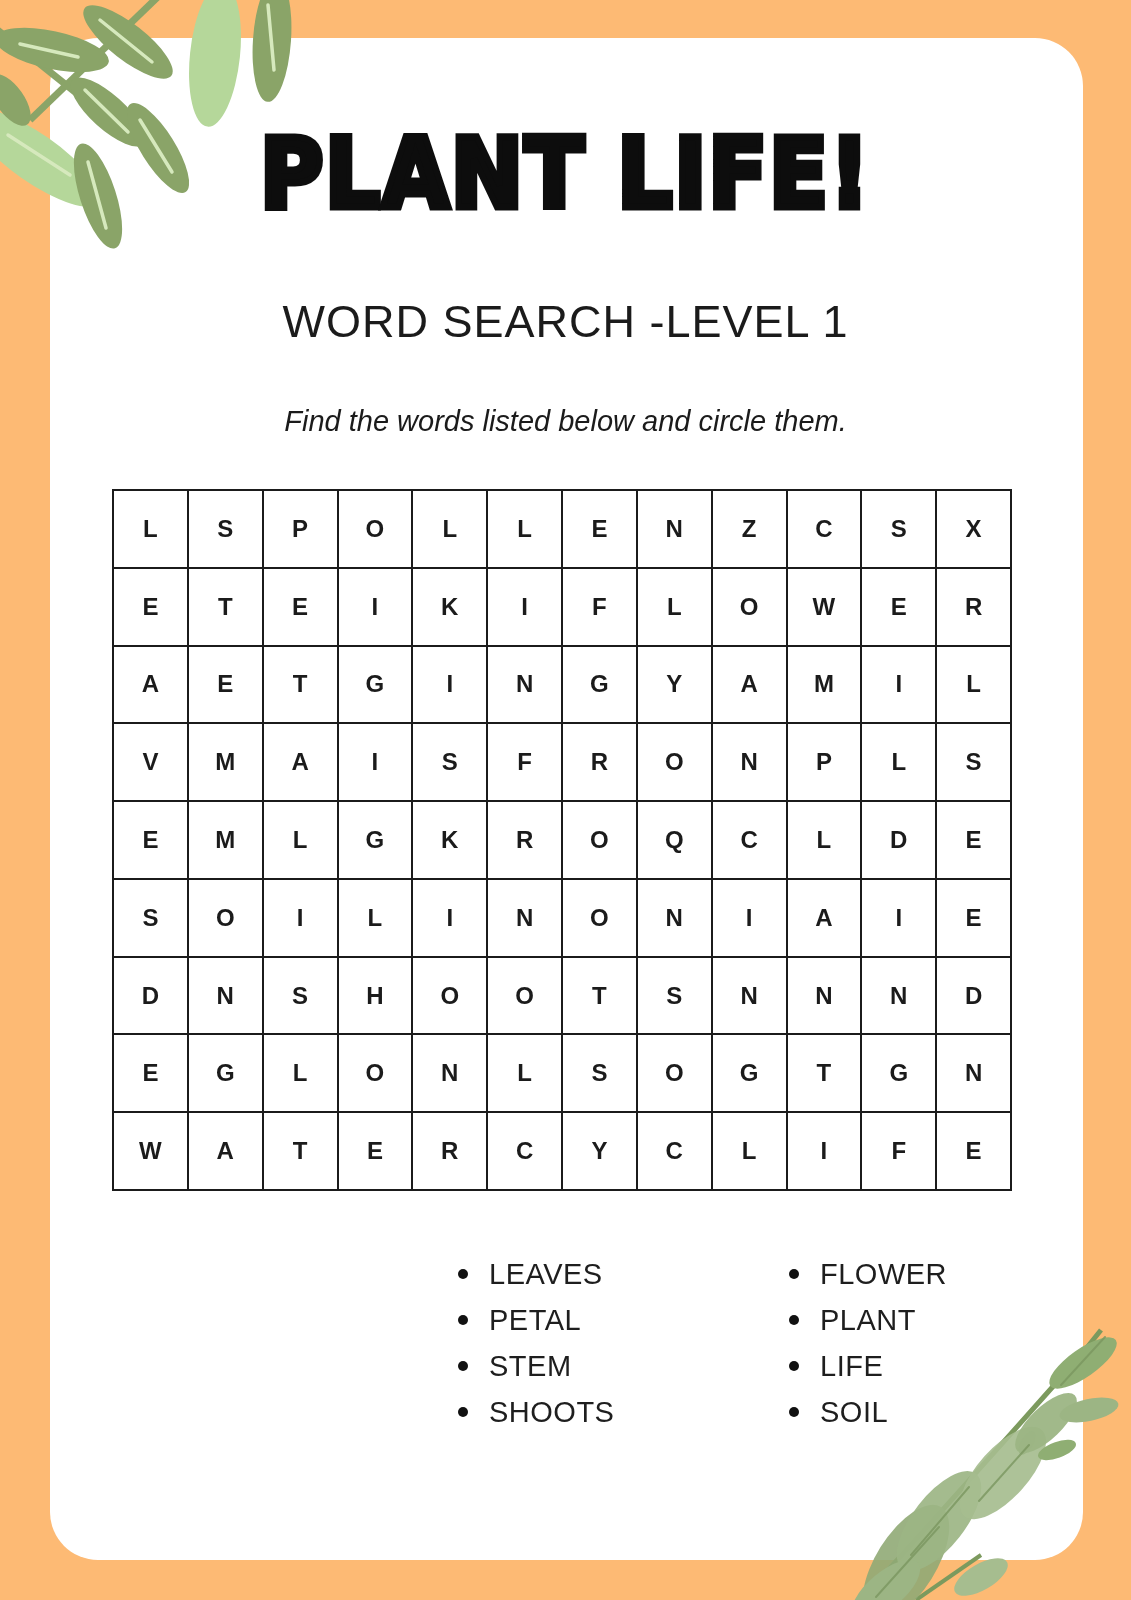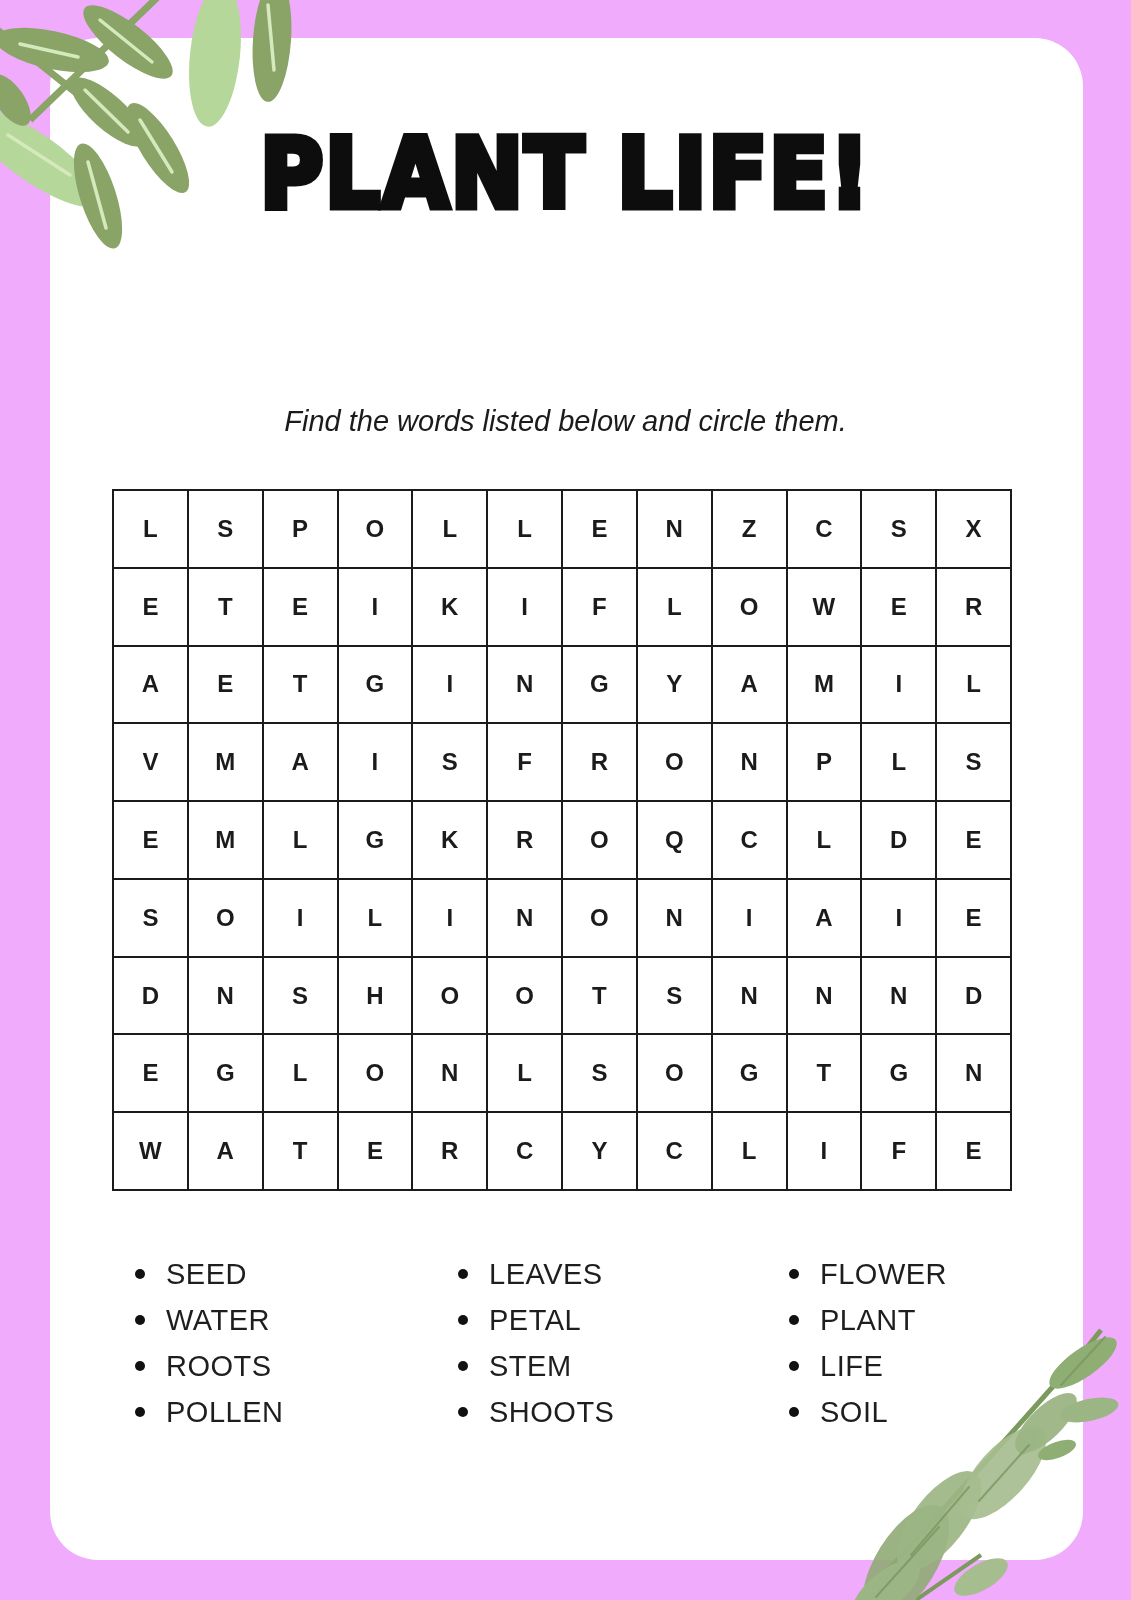--- a/index.html
+++ b/index.html
@@ -1,18 +1,18 @@
 <!DOCTYPE html>
 <html><head>
 <meta charset="utf-8">
 <style>
   html,body { margin:0; padding:0; background:#aec69a; }
   .page {
     position:relative; width:1131px; height:1600px;
-    background:#f0abfc; overflow:hidden;
+    background:#fdba74; overflow:hidden;
     font-family:"Liberation Sans", sans-serif; color:#1a1a1a;
   }
   .card {
     position:absolute; left:50px; top:38px; width:1033px; height:1522px;
     background:#ffffff; border-radius:48px;
   }
   .deco-tl { position:absolute; left:0; top:0; width:320px; height:300px; }
   .deco-br { position:absolute; right:0; bottom:0; width:300px; height:285px; }
 
   .title {
@@ -98,20 +98,21 @@
       <g stroke="#7b9760" stroke-width="2" stroke-linecap="round" opacity="0.8">
         <line x1="45" y1="282" x2="108" y2="212"></line>
         <line x1="80" y1="240" x2="138" y2="172"></line>
         <line x1="148" y1="186" x2="198" y2="130"></line>
         <line x1="230" y1="70" x2="274" y2="22"></line>
       </g>
     </g>
   </svg>
 
   <h1 class="title">PLANT LIFE!</h1>
+  <h2 class="subtitle">WORD SEARCH -LEVEL 1</h2>
   <p class="instruction">Find the words listed below and circle them.</p>
 
   <div class="grid">
       <div class="cell">L</div>
       <div class="cell">S</div>
       <div class="cell">P</div>
       <div class="cell">O</div>
       <div class="cell">L</div>
       <div class="cell">L</div>
       <div class="cell">E</div>
@@ -211,38 +212,20 @@
       <div class="cell">R</div>
       <div class="cell">C</div>
       <div class="cell">Y</div>
       <div class="cell">C</div>
       <div class="cell">L</div>
       <div class="cell">I</div>
       <div class="cell">F</div>
       <div class="cell">E</div>
     </div>
 
-  <ul class="word-col" id="word-col-1">
-      <li>
-        <span class="dot"></span>
-        <span>SEED</span>
-      </li>
-      <li>
-        <span class="dot"></span>
-        <span>WATER</span>
-      </li>
-      <li>
-        <span class="dot"></span>
-        <span>ROOTS</span>
-      </li>
-      <li>
-        <span class="dot"></span>
-        <span>POLLEN</span>
-      </li>
-    </ul>
   <ul class="word-col" id="word-col-2">
       <li>
         <span class="dot"></span>
         <span>LEAVES</span>
       </li>
       <li>
         <span class="dot"></span>
         <span>PETAL</span>
       </li>
       <li>

